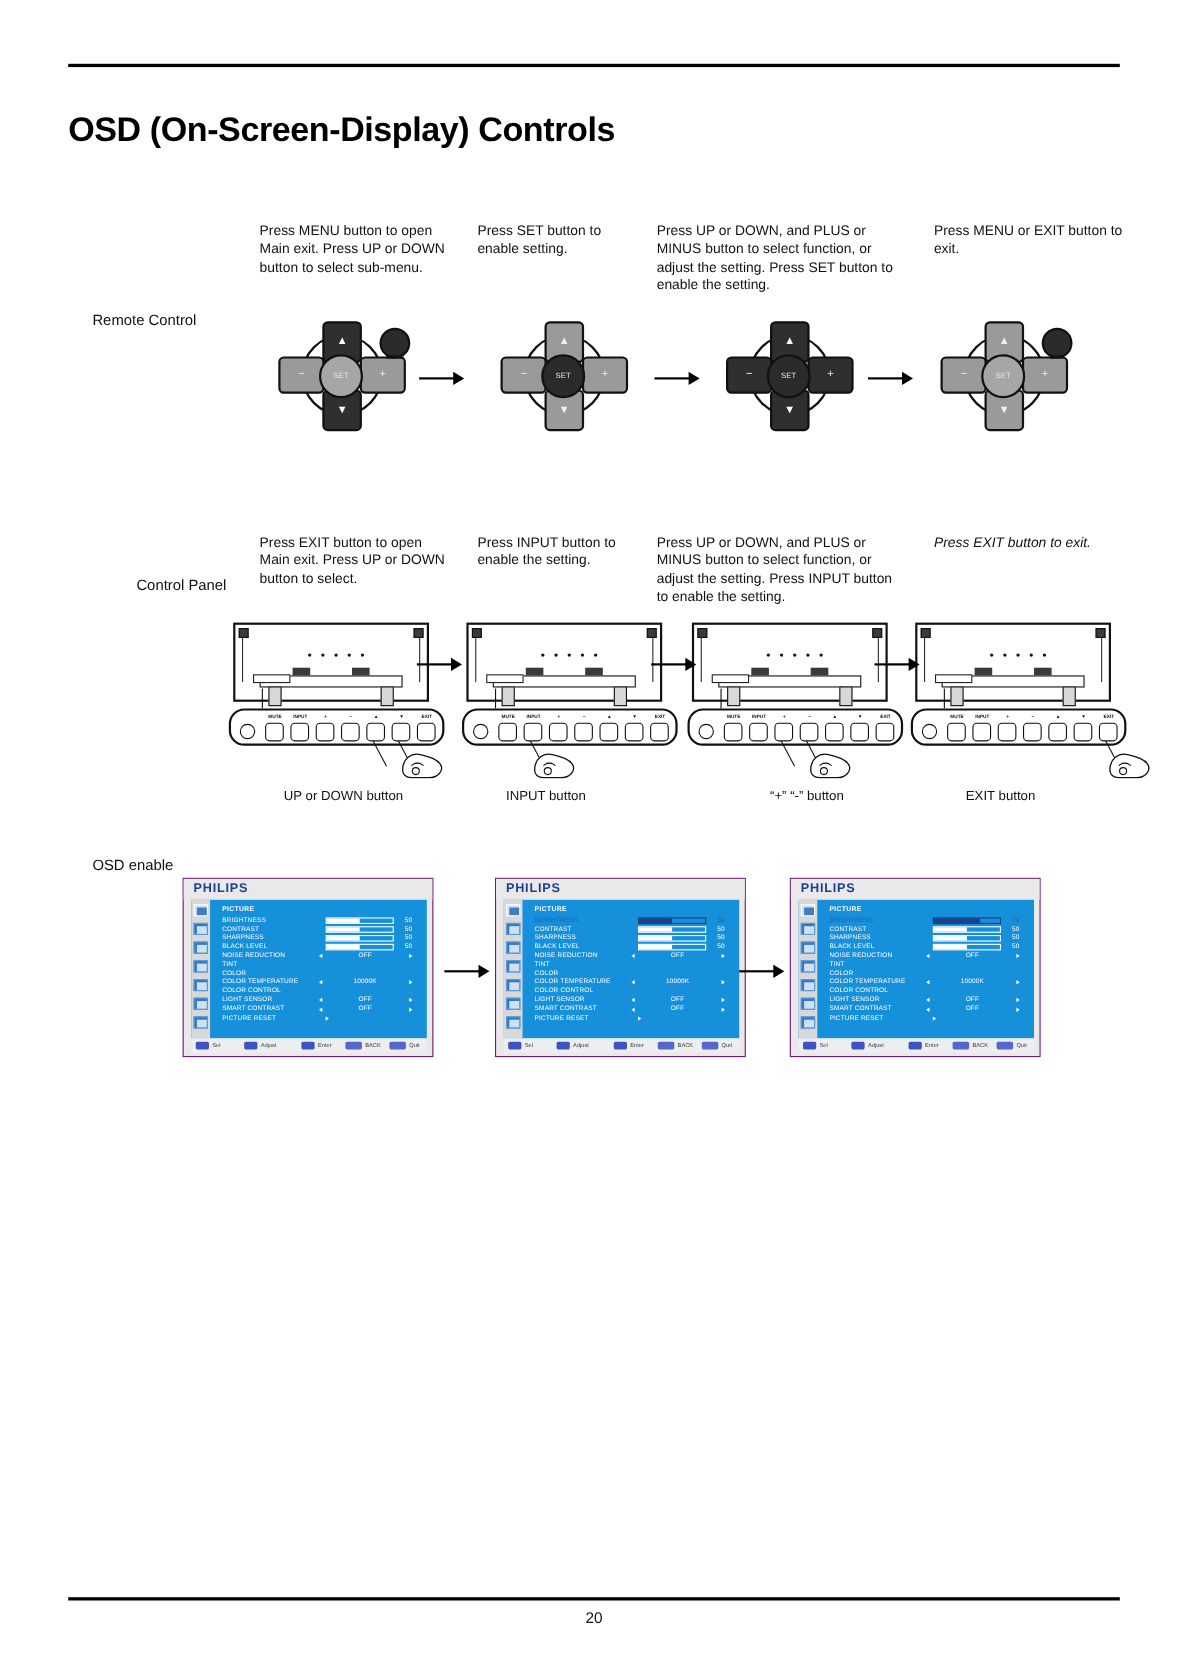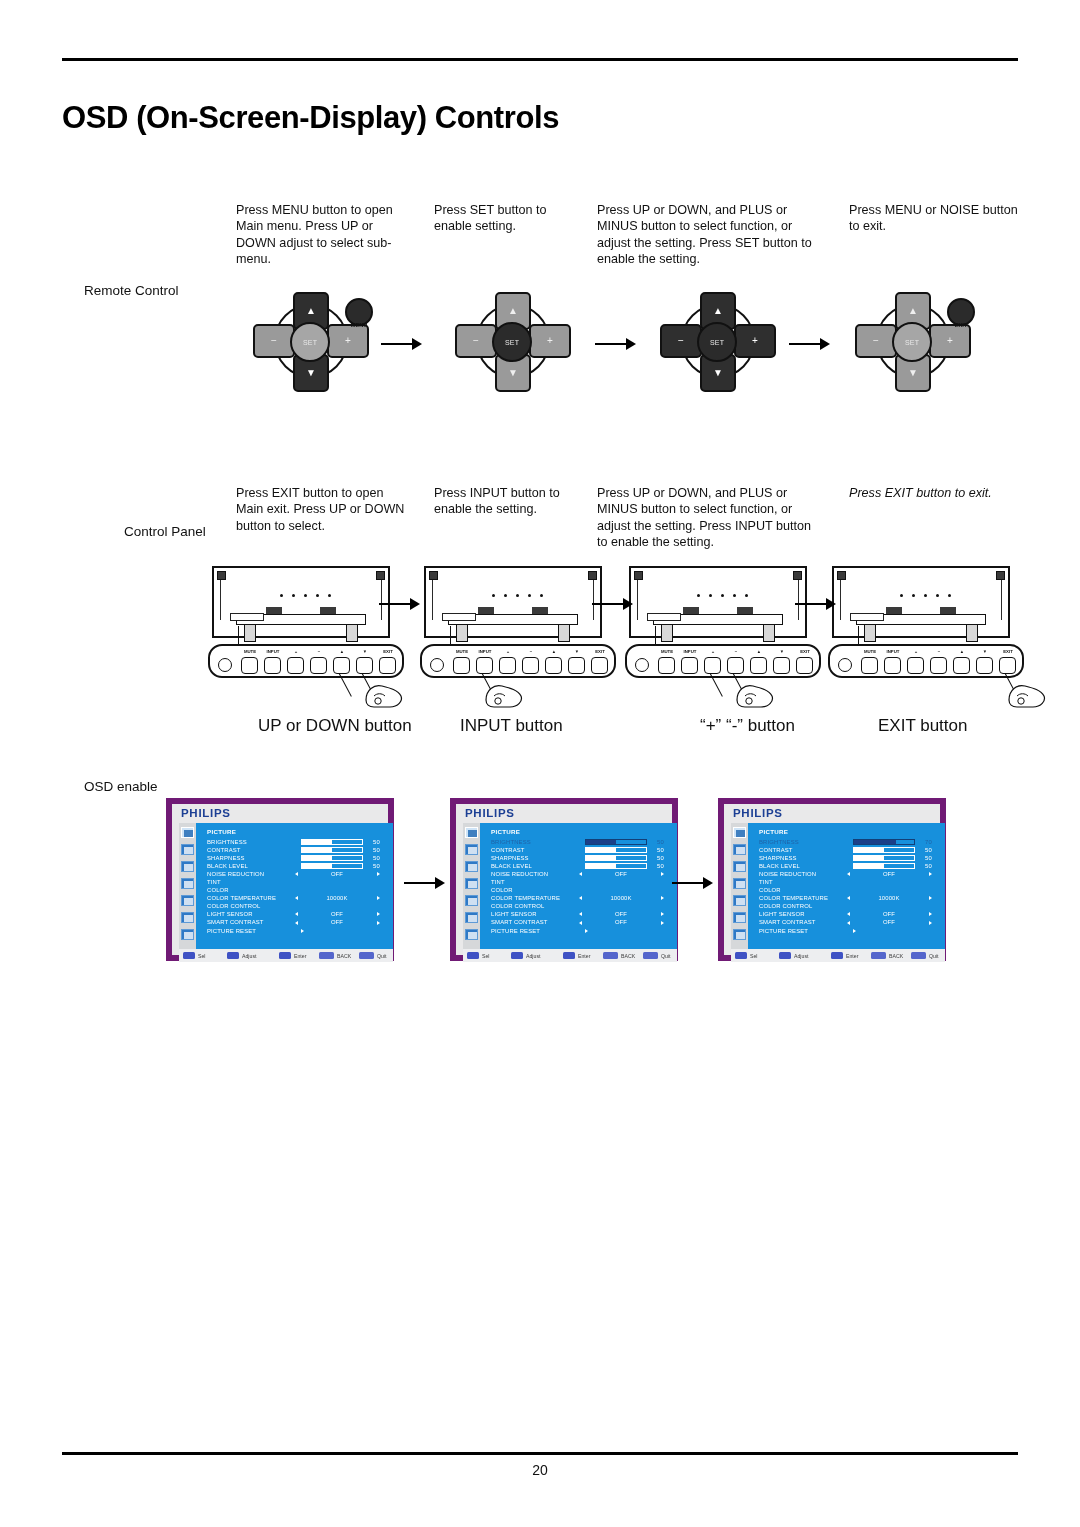--- a/index.html
+++ b/index.html
@@ -42,21 +42,21 @@
     line-height: 16.4px;
     color: #111;
   }
   .row-label {
     position: absolute;
     font-size: 13.5px;
     color: #111;
   }
   .caption {
     position: absolute;
-    font-size: 17px;
+    font-size: 12px;
     color: #111;
     text-align: left;
   }
 
   
   .arrow {
     position: absolute;
     height: 14px;
   }
   .arrow .shaft {
@@ -194,21 +194,21 @@
   .cp-point {
     position: absolute; height: 1.4px; background: #111;
     transform-origin: left center;
   }
 
   
   .osd {
     position: absolute;
     width: 228px; height: 163px;
     background: #e9e9ea;
-    border: 6px solid #701a75;
+    border: 1px solid #701a75;
   }
   .osd-brandbar {
     position: absolute; left: 0; top: 0; width: 100%; height: 19px;
     background: #e9e9ea;
   }
   .osd-brand {
     position: absolute; left: 9px; top: 3px;
     font-size: 11.5px; font-weight: bold;
     letter-spacing: 0.7px;
     color: #1c3f94;
@@ -330,24 +330,24 @@
 
 <div class="page-header">
   <div class="header-rule"></div>
 </div>
 <div class="page-title">OSD (On-Screen-Display) Controls</div>
 
 <div class="row-label" style="left:84px; top:283px;">Remote Control</div>
 <div class="row-label" style="left:84px; top:524px;margin-left:40px;">Control Panel</div>
 <div class="row-label" style="left:84px; top:779px;">OSD enable</div>
 
-<div class="instr" style="left:236px; top:202px; width:175px;">Press MENU button to open Main menu.   Press UP or DOWN adjust to select sub-menu.</div>
+<div class="instr" style="left:236px; top:202px; width:175px;">Press MENU button to open Main exit.   Press UP or DOWN button to select sub-menu.</div>
 <div class="instr" style="left:434px; top:202px; width:150px;">Press SET button to enable setting.</div>
 <div class="instr" style="left:597px; top:202px; width:226px;">Press UP or DOWN, and PLUS or MINUS button to select function, or adjust the setting. Press SET button to enable the setting.</div>
-<div class="instr" style="left:849px; top:202px; width:175px;">Press MENU or NOISE button to exit.</div>
+<div class="instr" style="left:849px; top:202px; width:175px;">Press MENU or EXIT button to exit.</div>
 
 <div id="remotes">
     <div class="remote" style="left: 253px; top: 292px;">
       <div class="dpad-ring"></div>
       <div class="dkey up hot">
         <span class="glyph">▲</span>
       </div>
       <div class="dkey down hot">
         <span class="glyph">▼</span>
       </div>

